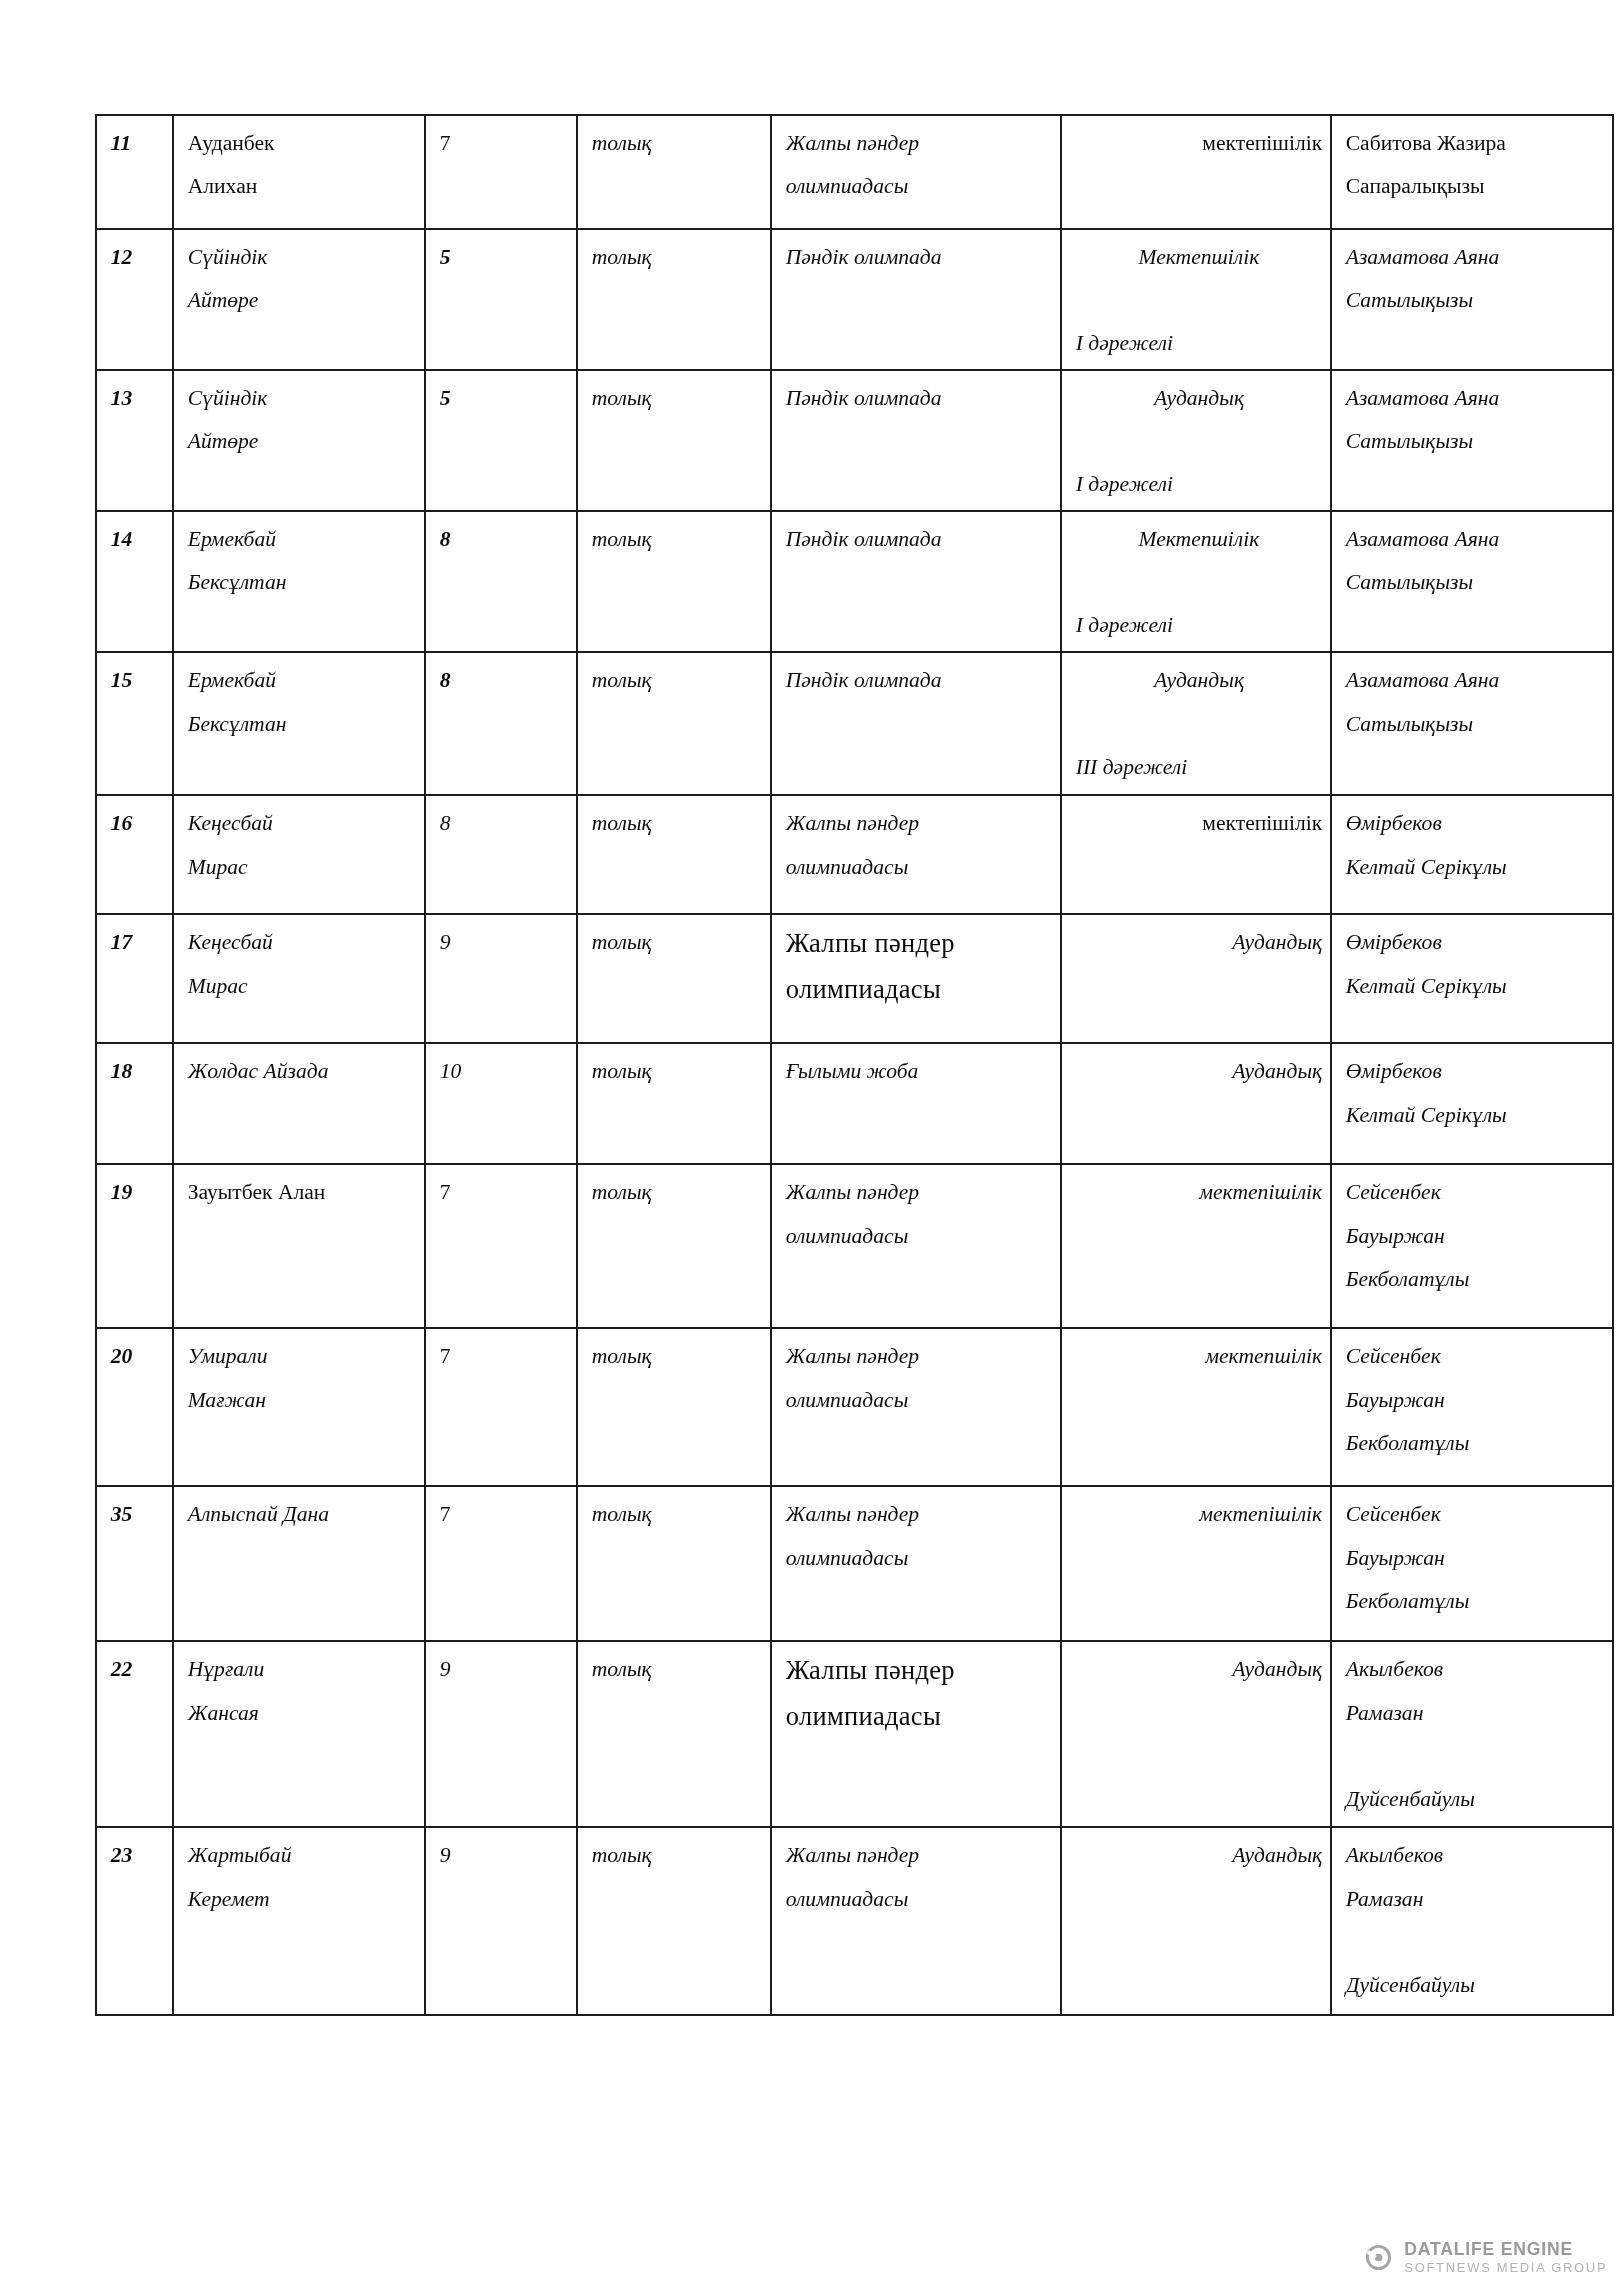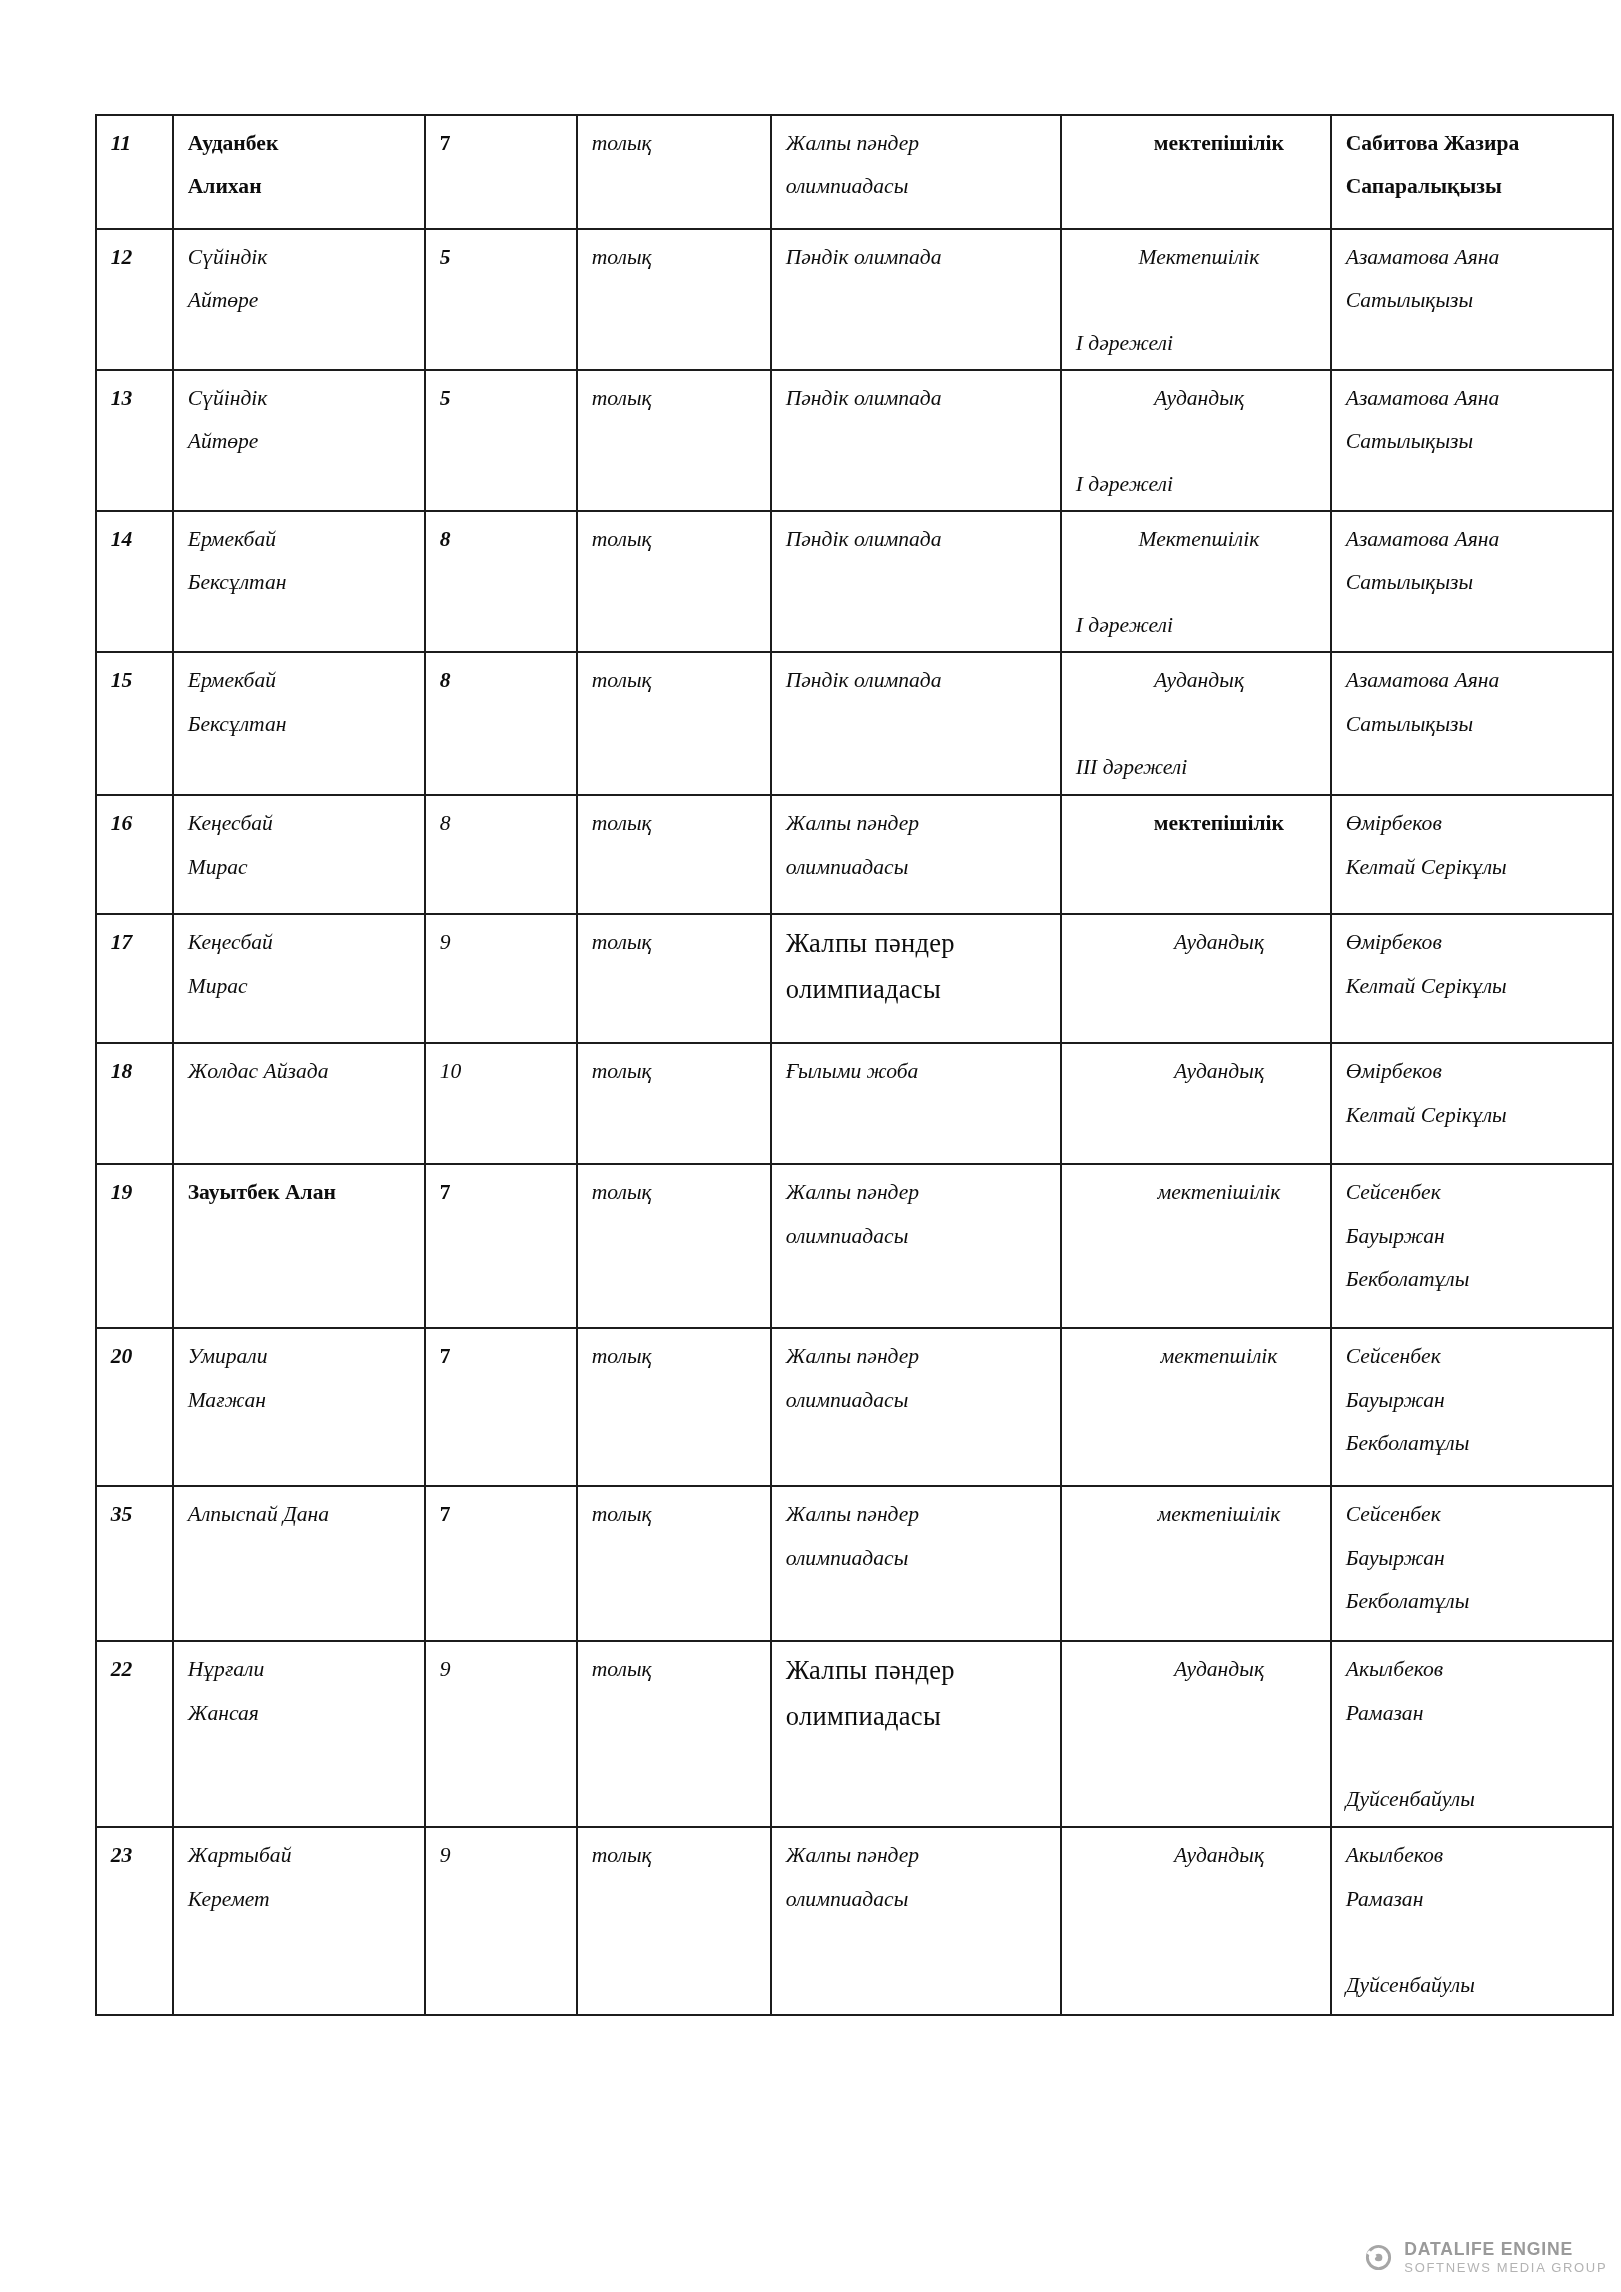--- a/index.html
+++ b/index.html
@@ -36,25 +36,25 @@
   td.c-num  { font-weight: bold; font-style: italic; padding-left: 14.7px; margin-left: 21px; }
   td.c-name { padding-left: 21.6px; }
   td.c-grade { padding-left: 13.7px; }
   td.c-att  { font-style: italic; padding-left: 13.7px; }
   td.c-oly  { padding-left: 12.7px; }
   td.c-lvl  { padding-left: 16.7px; padding-right: 9.8px; }
   td.c-tch  { padding-left: 13.7px; }
 
   .pre { white-space: pre-line; }
   .italic { font-style: italic; }
-  .upright { font-style: normal; font-weight: bold; }
+  .upright { font-style: normal; }
   .bold-italic { font-weight: bold; font-style: italic; }
   .upright-large { font-style: normal; font-size: 26.5px; line-height: 1.72; letter-spacing: 0.3px; }
   .align-center { text-align: center; }
-  .align-left { text-align: center; margin-left: 40px; }
+  .align-left { text-align: right; margin-left: 40px; }
   .lvl-line2 { margin-top: 43px; font-style: italic; text-align: left; }
 
   .footer {
     position: absolute;
     right: 13.7px; top: 2240px;
     display: flex;
     align-items: center;
     gap: 11px;
     font-family: "Liberation Sans", sans-serif;
   }

